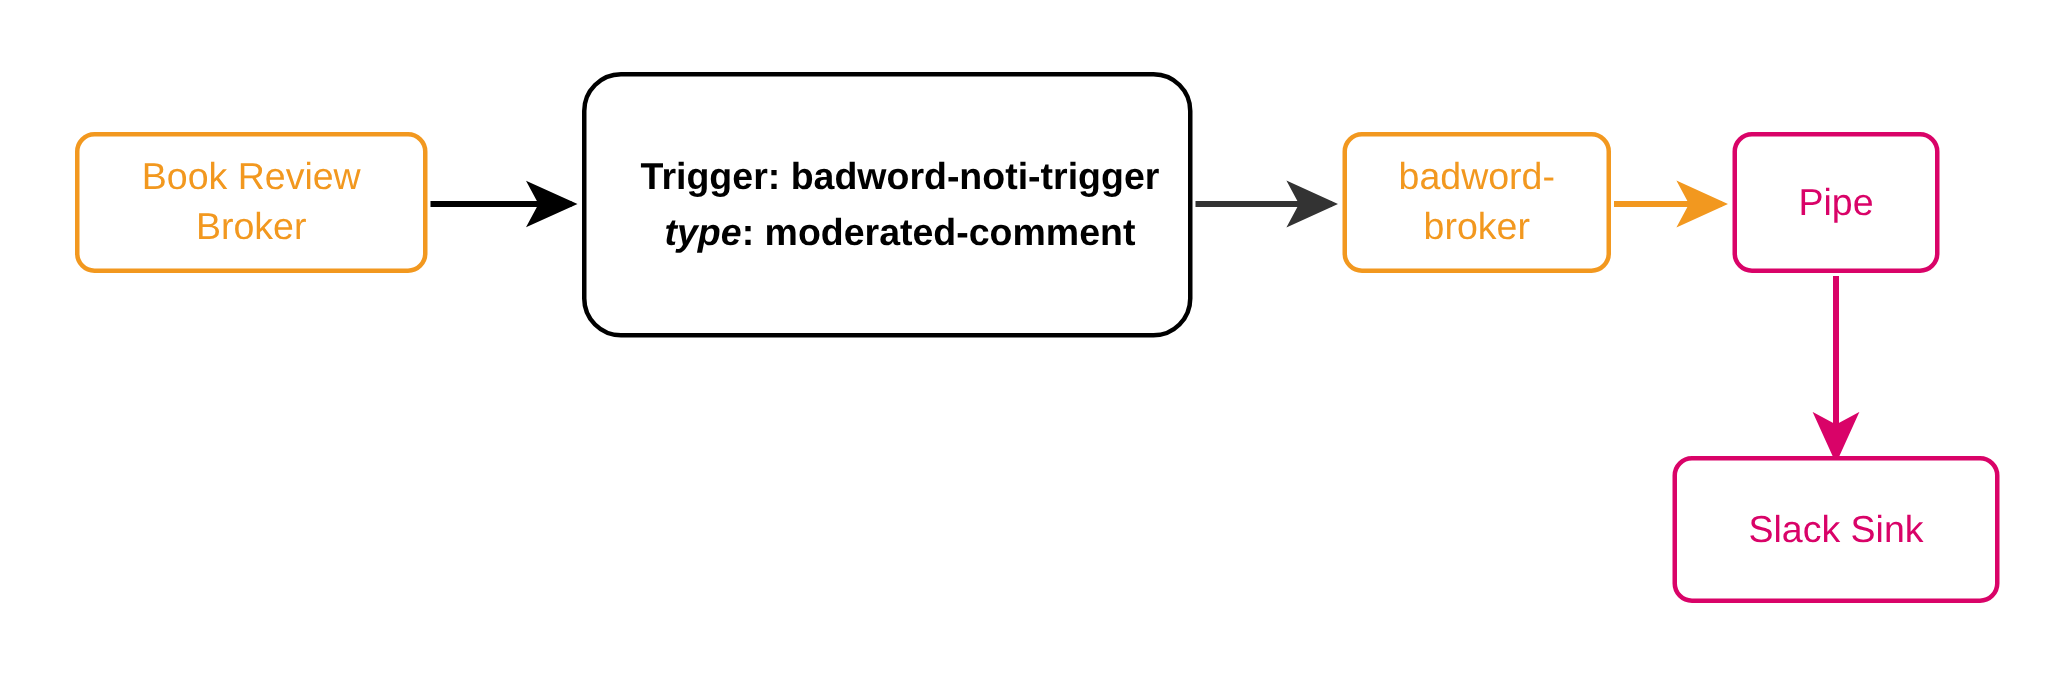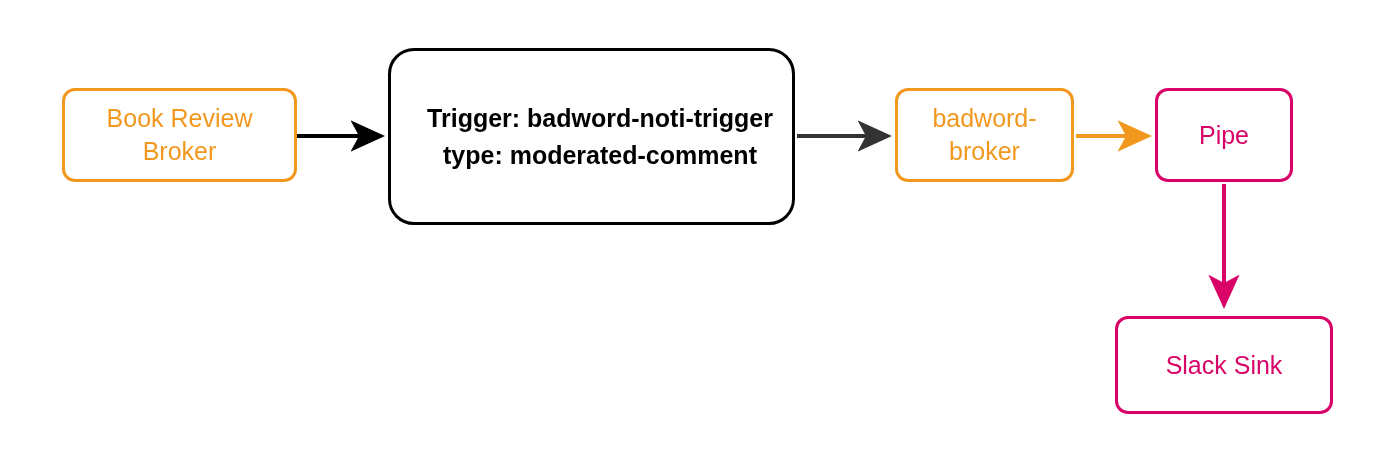--- a/index.html
+++ b/index.html
@@ -67,29 +67,29 @@
     white-space: pre-line;
   }
   .trigger-lines {
     display: block;
     padding: 0 18px;
   }
   .trigger-line {
     display: block;
     white-space: nowrap;
   }
-  .tkey { font-weight: 700; }
+  .tkey { font-weight: 700; font-style: italic; }
   .tval { font-weight: 700; }
   .tline-all-bold { font-weight: 700; }
 
-  #node-book-review-broker { left: 50px;   top: 88px;  width: 235px; height: 94px; margin-left: 12px; }
+  #node-book-review-broker { left: 50px;   top: 88px;  width: 235px; height: 94px; }
   #node-trigger            { left: 388px;  top: 48px;  width: 407px; height: 177px; }
   #node-badword-broker     { left: 895px;  top: 88px;  width: 179px; height: 94px; }
   #node-pipe               { left: 1155px; top: 88px;  width: 138px; height: 94px; }
-  #node-slack-sink         { left: 1115px; top: 316px; width: 218px; height: 98px; }
+  #node-slack-sink         { left: 1115px; top: 304px; width: 218px; height: 98px; }
 </style>
 </head>
 <body>
 
 <div id="diagram">
 
   <svg id="edge-layer" width="1375" height="465" viewBox="0 0 1375 465" xmlns="http://www.w3.org/2000/svg">
     <defs>
       <marker id="ah-black" markerWidth="9" markerHeight="9" refX="7.6" refY="4.5" orient="auto" markerUnits="strokeWidth">
         <path d="M0,0.6 L8.6,4.5 L0,8.4 L2.1,4.5 Z" fill="#000000"></path>

